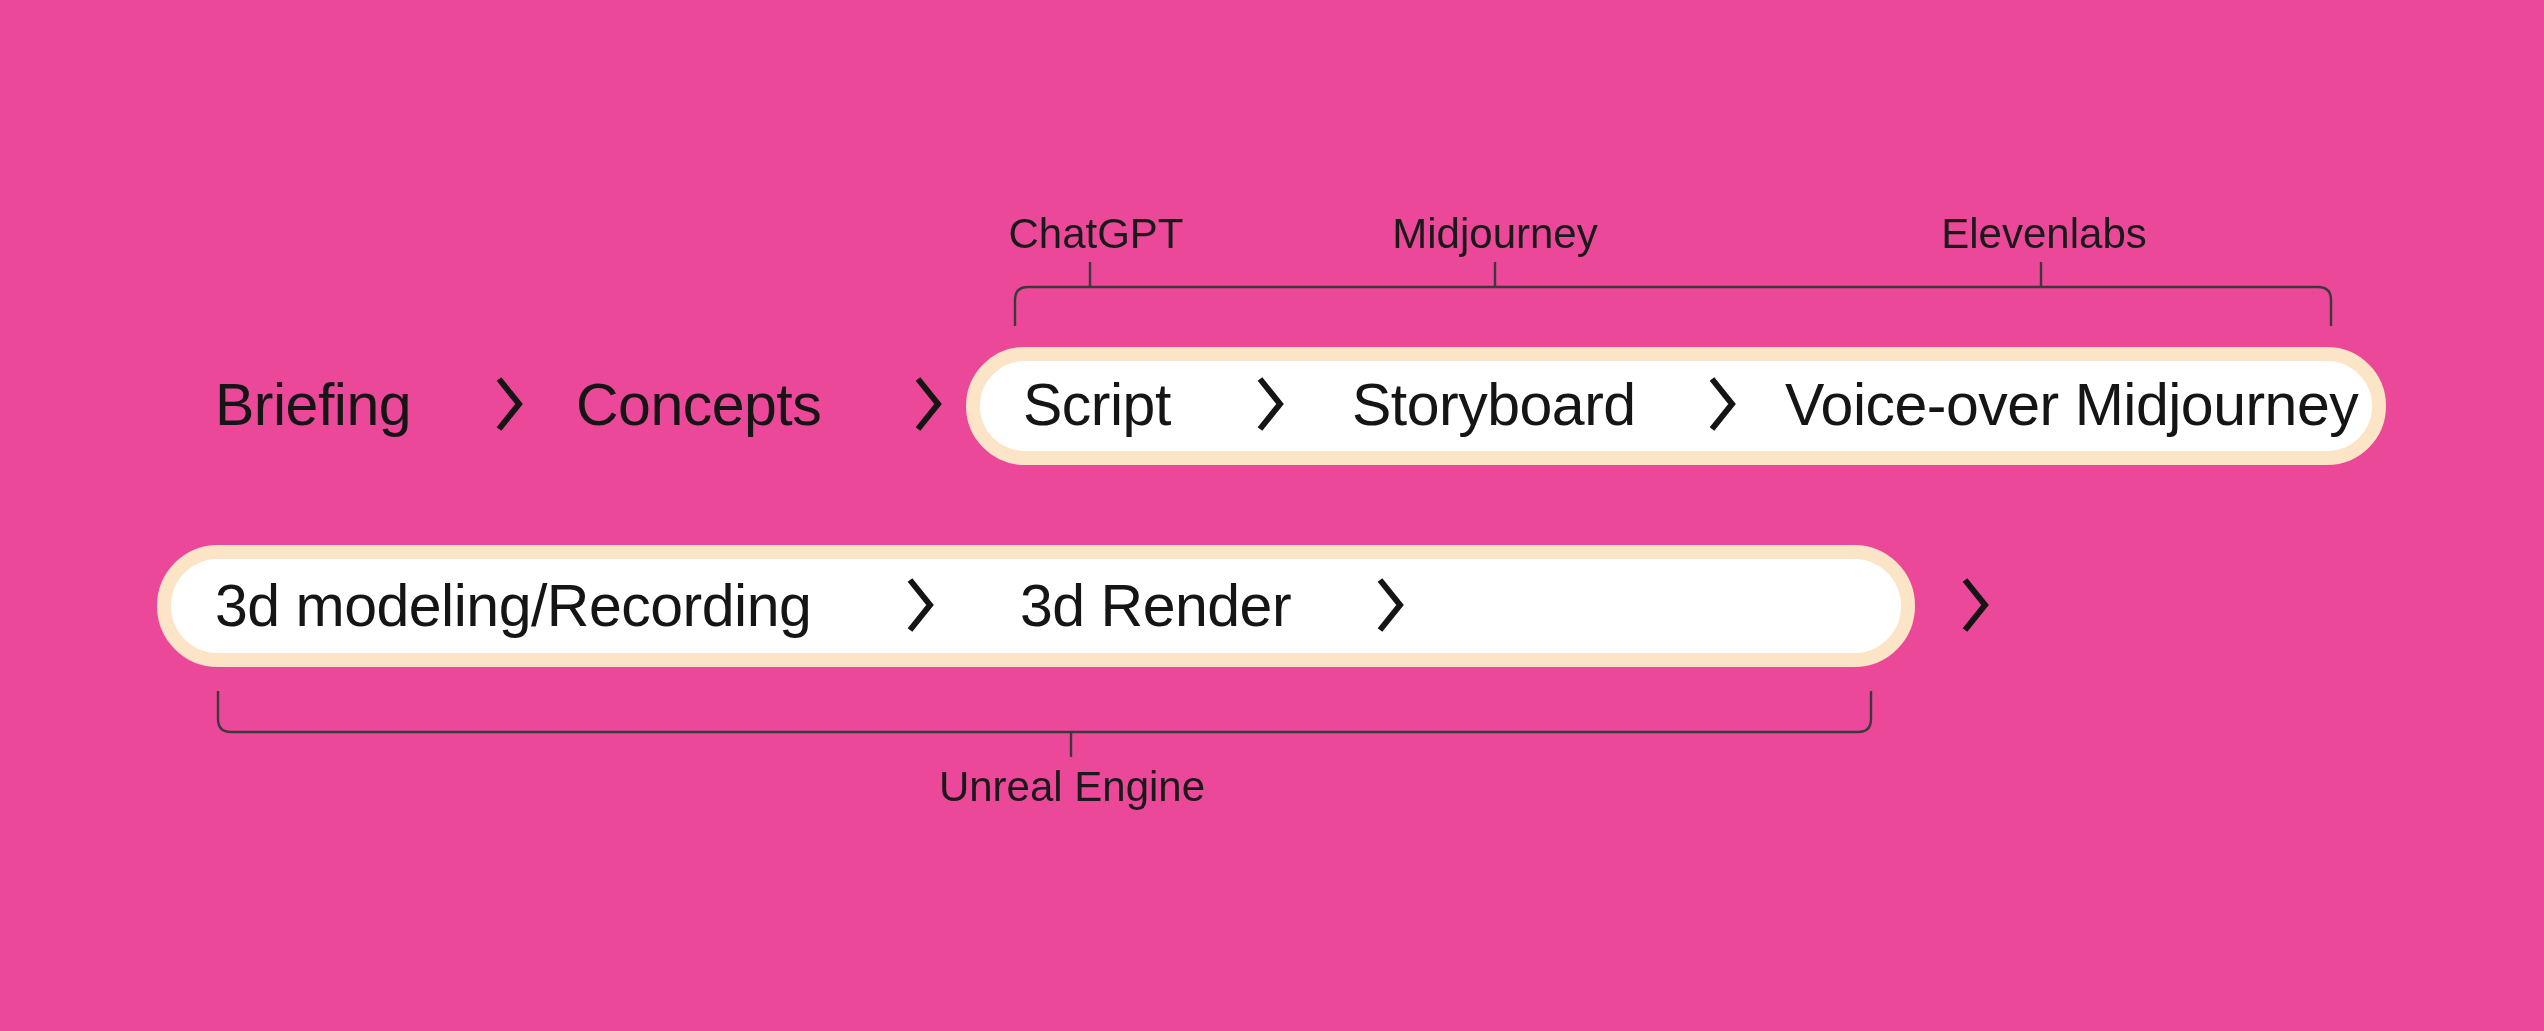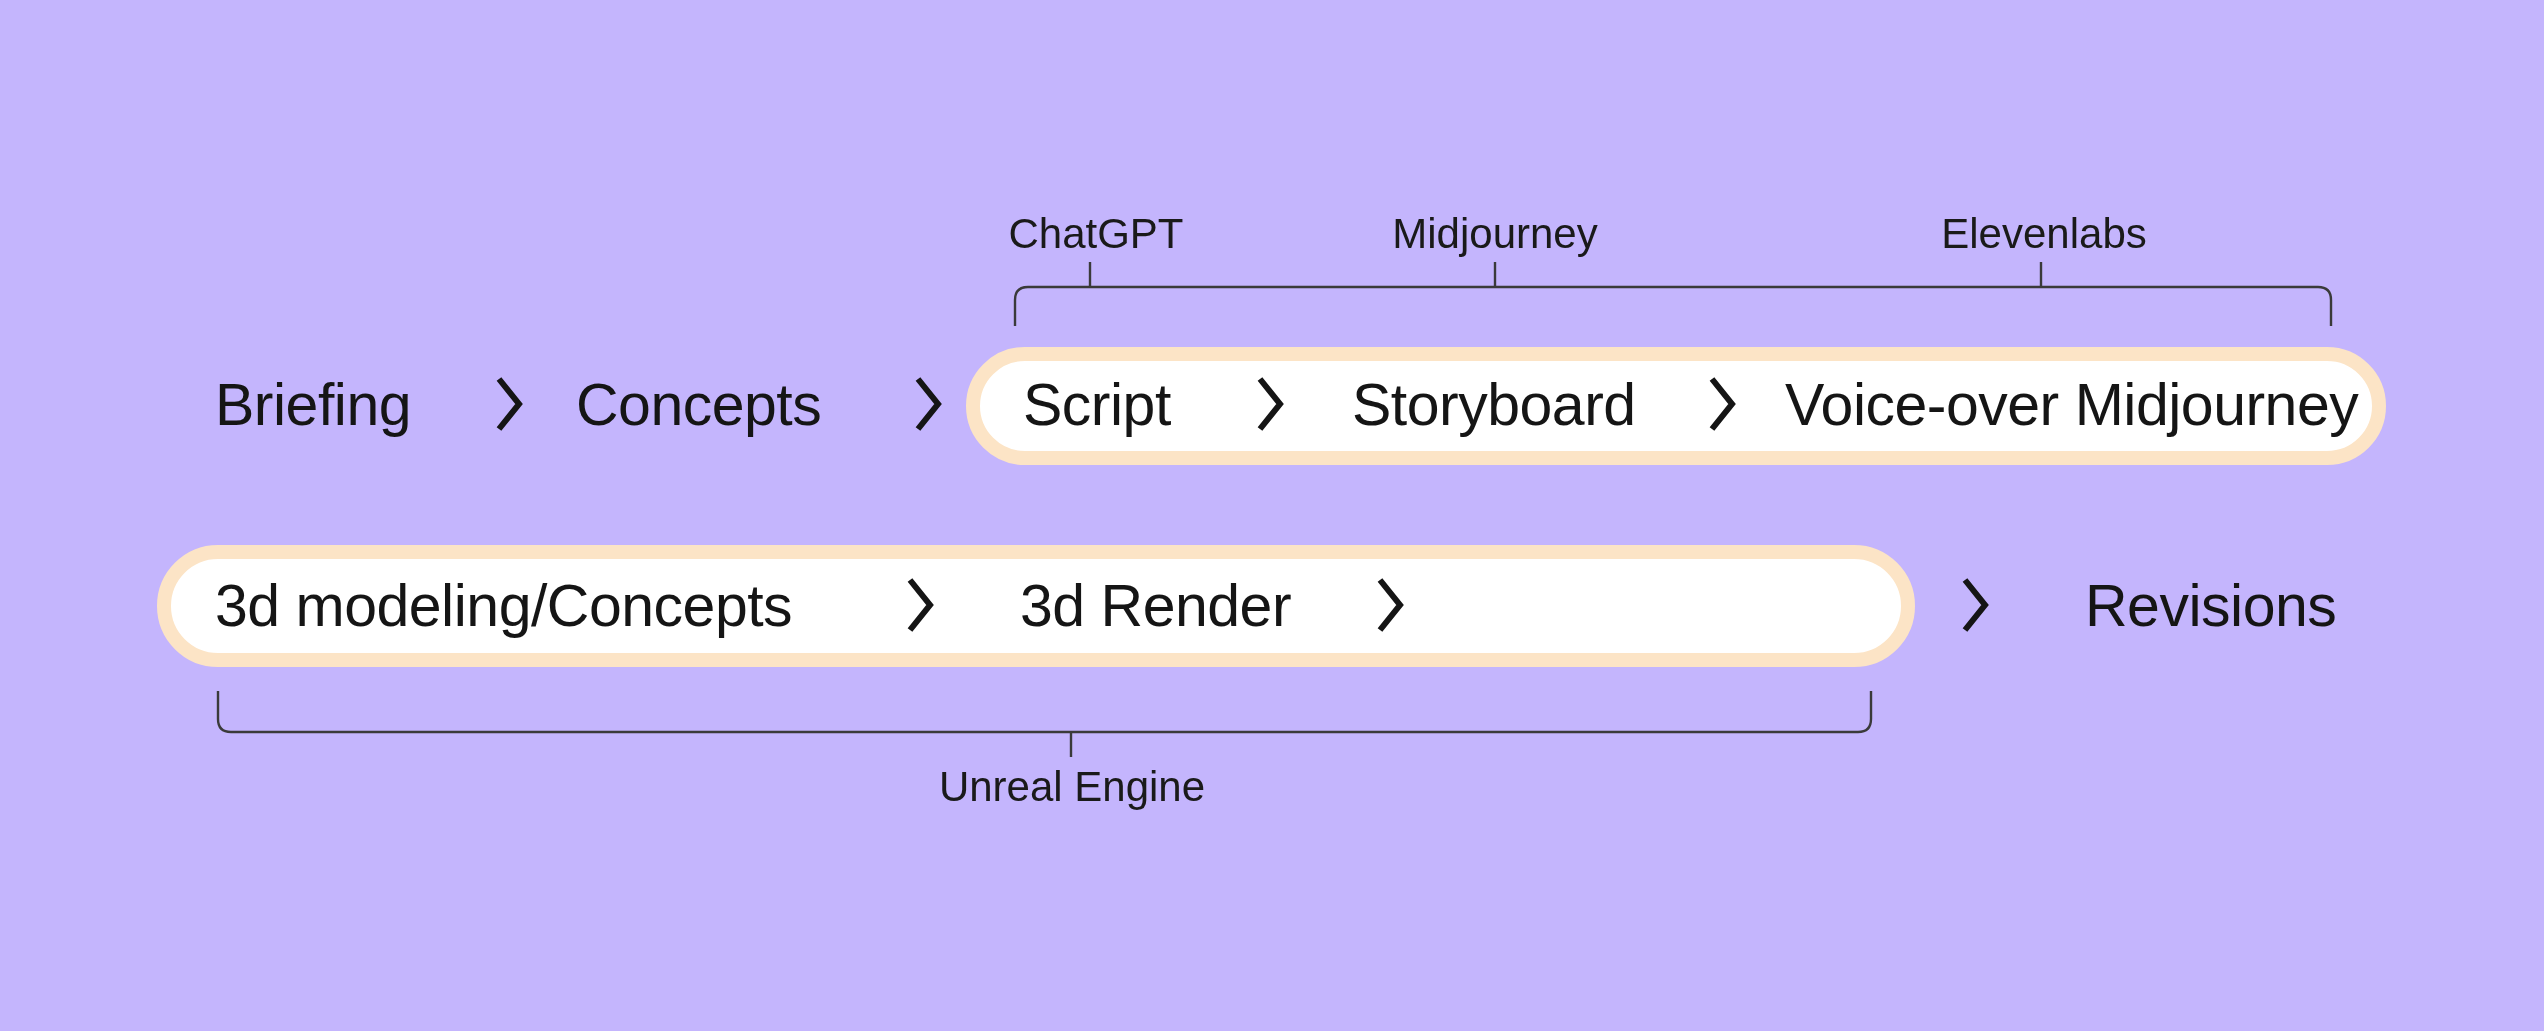--- a/index.html
+++ b/index.html
@@ -1,19 +1,19 @@
 <!DOCTYPE html>
 <html><head>
 <meta charset="utf-8">
 <style>
   html,body{margin:0;padding:0;}
   .stage{
     position:relative;
     width:2544px;height:1031px;
-    background:#c4b5fd;
+    background:#ec4899;
     font-family:"Liberation Sans", sans-serif;
     overflow:hidden;
   }
   
   .pill{
     position:absolute;
     box-sizing:border-box;
     background:#ffffff;
     border:14px solid #fce4c6;
     border-radius:999px;
@@ -110,21 +110,21 @@
   <div class="chev chev-row1" style="left:1706px;">
     <svg viewBox="0 0 32 58">
         <path d="M6 4 L26 29 L6 54" fill="none" stroke="#151515" stroke-width="6" stroke-linejoin="miter"></path>
       </svg>
   </div>
 
   <div class="step row1" style="left:1785px;">Voice-over Midjourney</div>
 
   <div class="pill pill-row2"></div>
 
-  <div class="step row2" style="left:215px;">3d modeling/Concepts</div>
+  <div class="step row2" style="left:215px;">3d modeling/Recording</div>
 
   <div class="chev chev-row2" style="left:904px;">
     <svg viewBox="0 0 32 58">
         <path d="M6 4 L26 29 L6 54" fill="none" stroke="#151515" stroke-width="6" stroke-linejoin="miter"></path>
       </svg>
   </div>
 
   <div class="step row2" style="left:1020px;">3d Render</div>
 
   <div class="chev chev-row2" style="left:1374px;">
@@ -133,17 +133,16 @@
       </svg>
   </div>
 
 
   <div class="chev chev-row2" style="left:1959px;">
     <svg viewBox="0 0 32 58">
         <path d="M6 4 L26 29 L6 54" fill="none" stroke="#151515" stroke-width="6" stroke-linejoin="miter"></path>
       </svg>
   </div>
 
-  <div class="step row2" style="left:2085px;">Revisions</div>
 
   <div class="tool-label" style="left:1072px;top:766px;">Unreal Engine</div>
 
 </div>
 
 </body></html>

